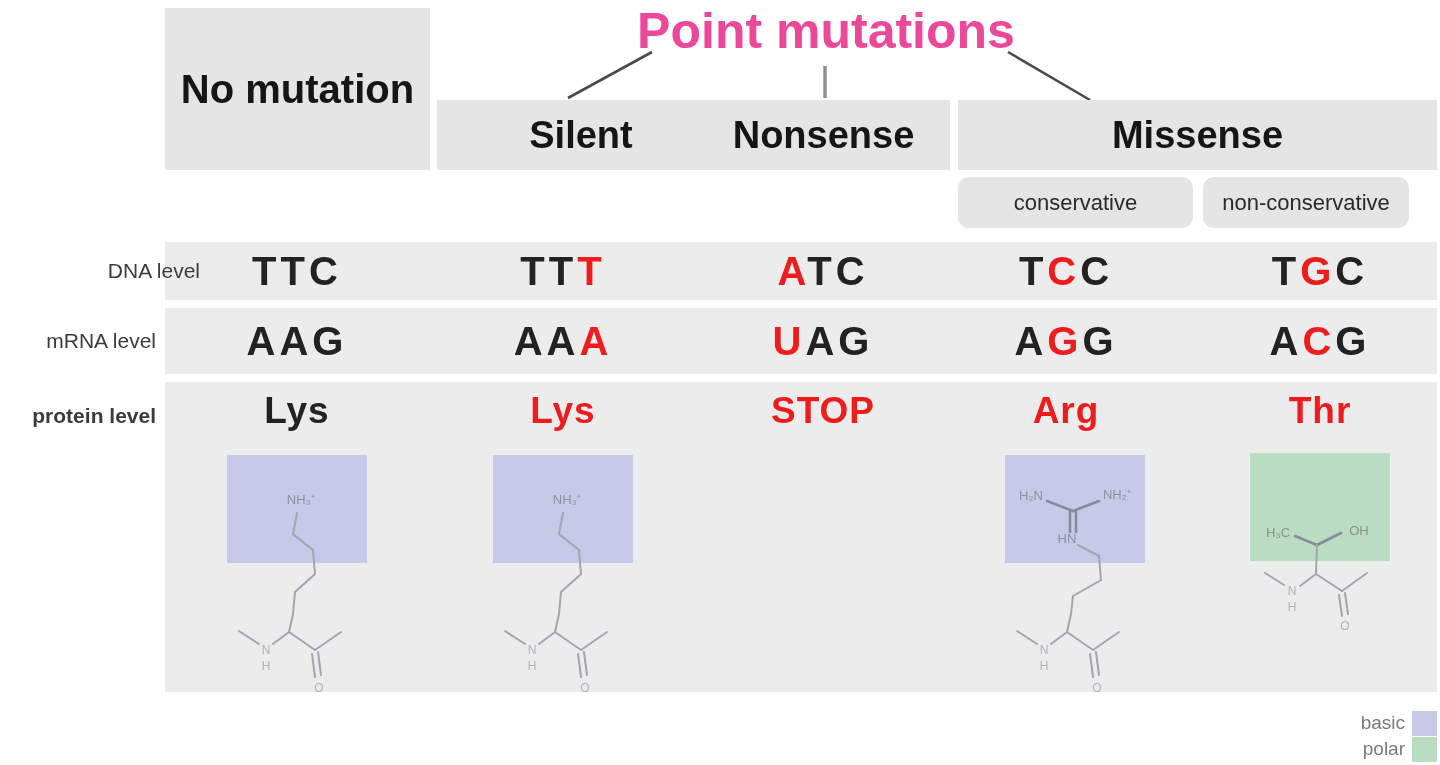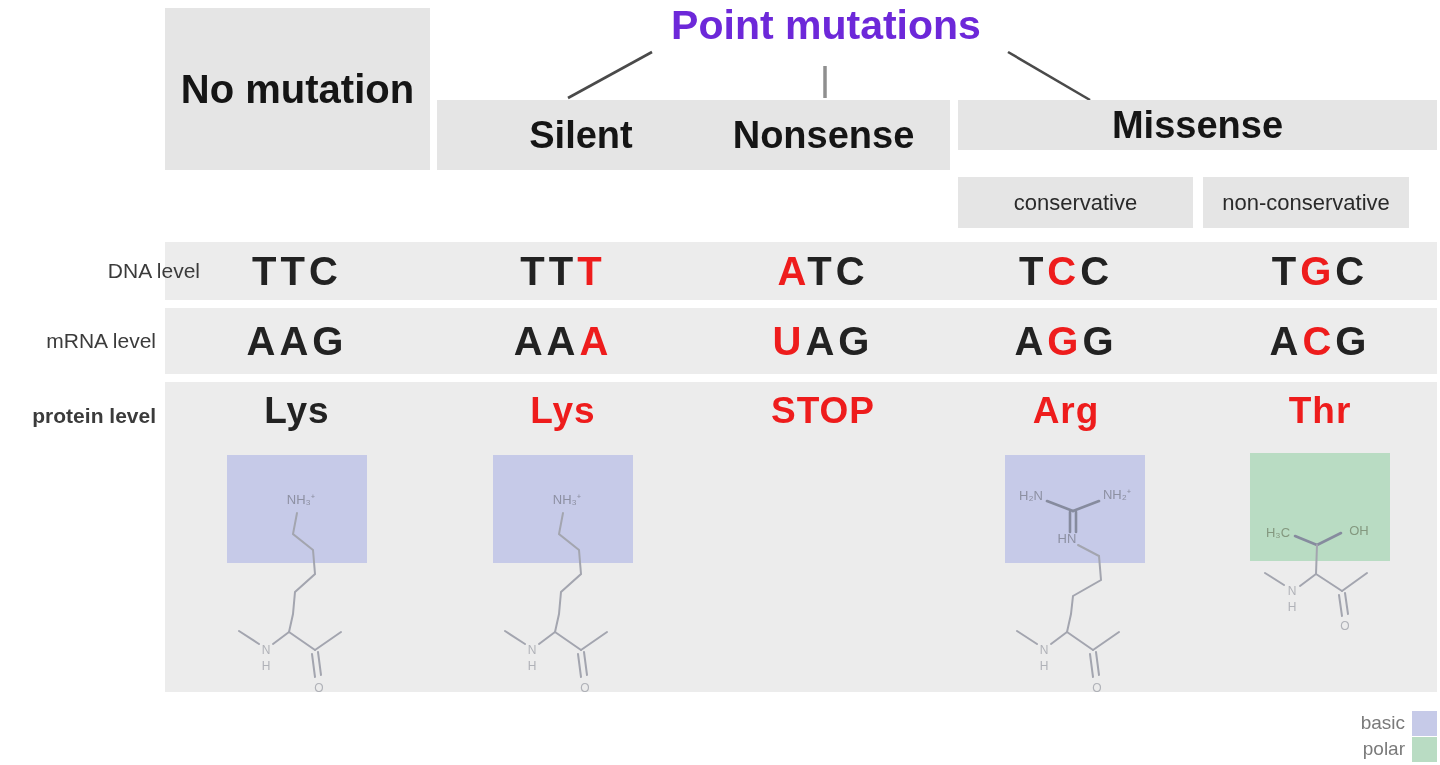--- a/index.html
+++ b/index.html
@@ -4,24 +4,24 @@
 <style>
   html,body{margin:0;padding:0;background:#fff;}
   #page{position:relative;width:1440px;height:765px;background:#ffffff;
         font-family:"Liberation Sans", sans-serif;overflow:hidden;}
 
   
   .ybox{position:absolute;background:#e5e5e5;display:flex;align-items:center;justify-content:center;
         color:#151515;}
   .ybox.big{font-size:40px;font-weight:bold;}
   .ybox.mid{font-size:38px;font-weight:bold;}
-  .ybox.sub{font-size:22px;font-weight:normal;color:#2a2a2a;}
+  .ybox.sub{font-size:22px;font-weight:normal;color:#2a2a2a;border-radius:11px;}
 
   #title{position:absolute;left:620px;top:2px;width:412px;text-align:center;
-         font-size:41px;font-weight:bold;color:#6d28d9;}
+         font-size:50px;font-weight:bold;color:#ec4899;}
 
   .connectors{position:absolute;left:0;top:0;}
   .connectors line{stroke:#4a4a4a;stroke-width:2.6;}
   .connectors line.mid{stroke:#8f8f8f;stroke-width:3.5;}
 
   
   .band{position:absolute;left:165px;width:1272px;background:#ececec;}
   #band-dna{top:242px;height:58px;}
   #band-mrna{top:308px;height:66px;}
   #band-protein{top:382px;height:310px;}
@@ -65,21 +65,21 @@
   <div id="title">Point mutations</div>
   <svg class="connectors" width="1440" height="115">
     <line x1="652" y1="52" x2="568" y2="98"></line>
     <line x1="825" y1="66" x2="825" y2="98" class="mid"></line>
     <line x1="1008" y1="52" x2="1090" y2="100"></line>
   </svg>
 
   <div class="ybox big" style="left:165px;top:8px;width:265px;height:162px;">No mutation</div>
   <div class="ybox mid" style="left:437px;top:100px;width:288px;height:70px;">Silent</div>
   <div class="ybox mid" style="left:697px;top:100px;width:253px;height:70px;">Nonsense</div>
-  <div class="ybox mid" style="left:958px;top:100px;width:479px;height:50px;">Missense</div>
+  <div class="ybox mid" style="left:958px;top:100px;width:479px;height:70px;">Missense</div>
   <div class="ybox sub" style="left:958px;top:177px;width:235px;height:51px;">conservative</div>
   <div class="ybox sub" style="left:1203px;top:177px;width:206px;height:51px;">non-conservative</div>
 
   <div class="band" id="band-dna"></div>
   <div class="band" id="band-mrna"></div>
   <div class="band" id="band-protein"></div>
 
   <div class="rowlabel" id="lbl-dna">DNA level</div>
   <div class="rowlabel" id="lbl-mrna">mRNA level</div>
   <div class="rowlabel" id="lbl-protein">protein level</div>

